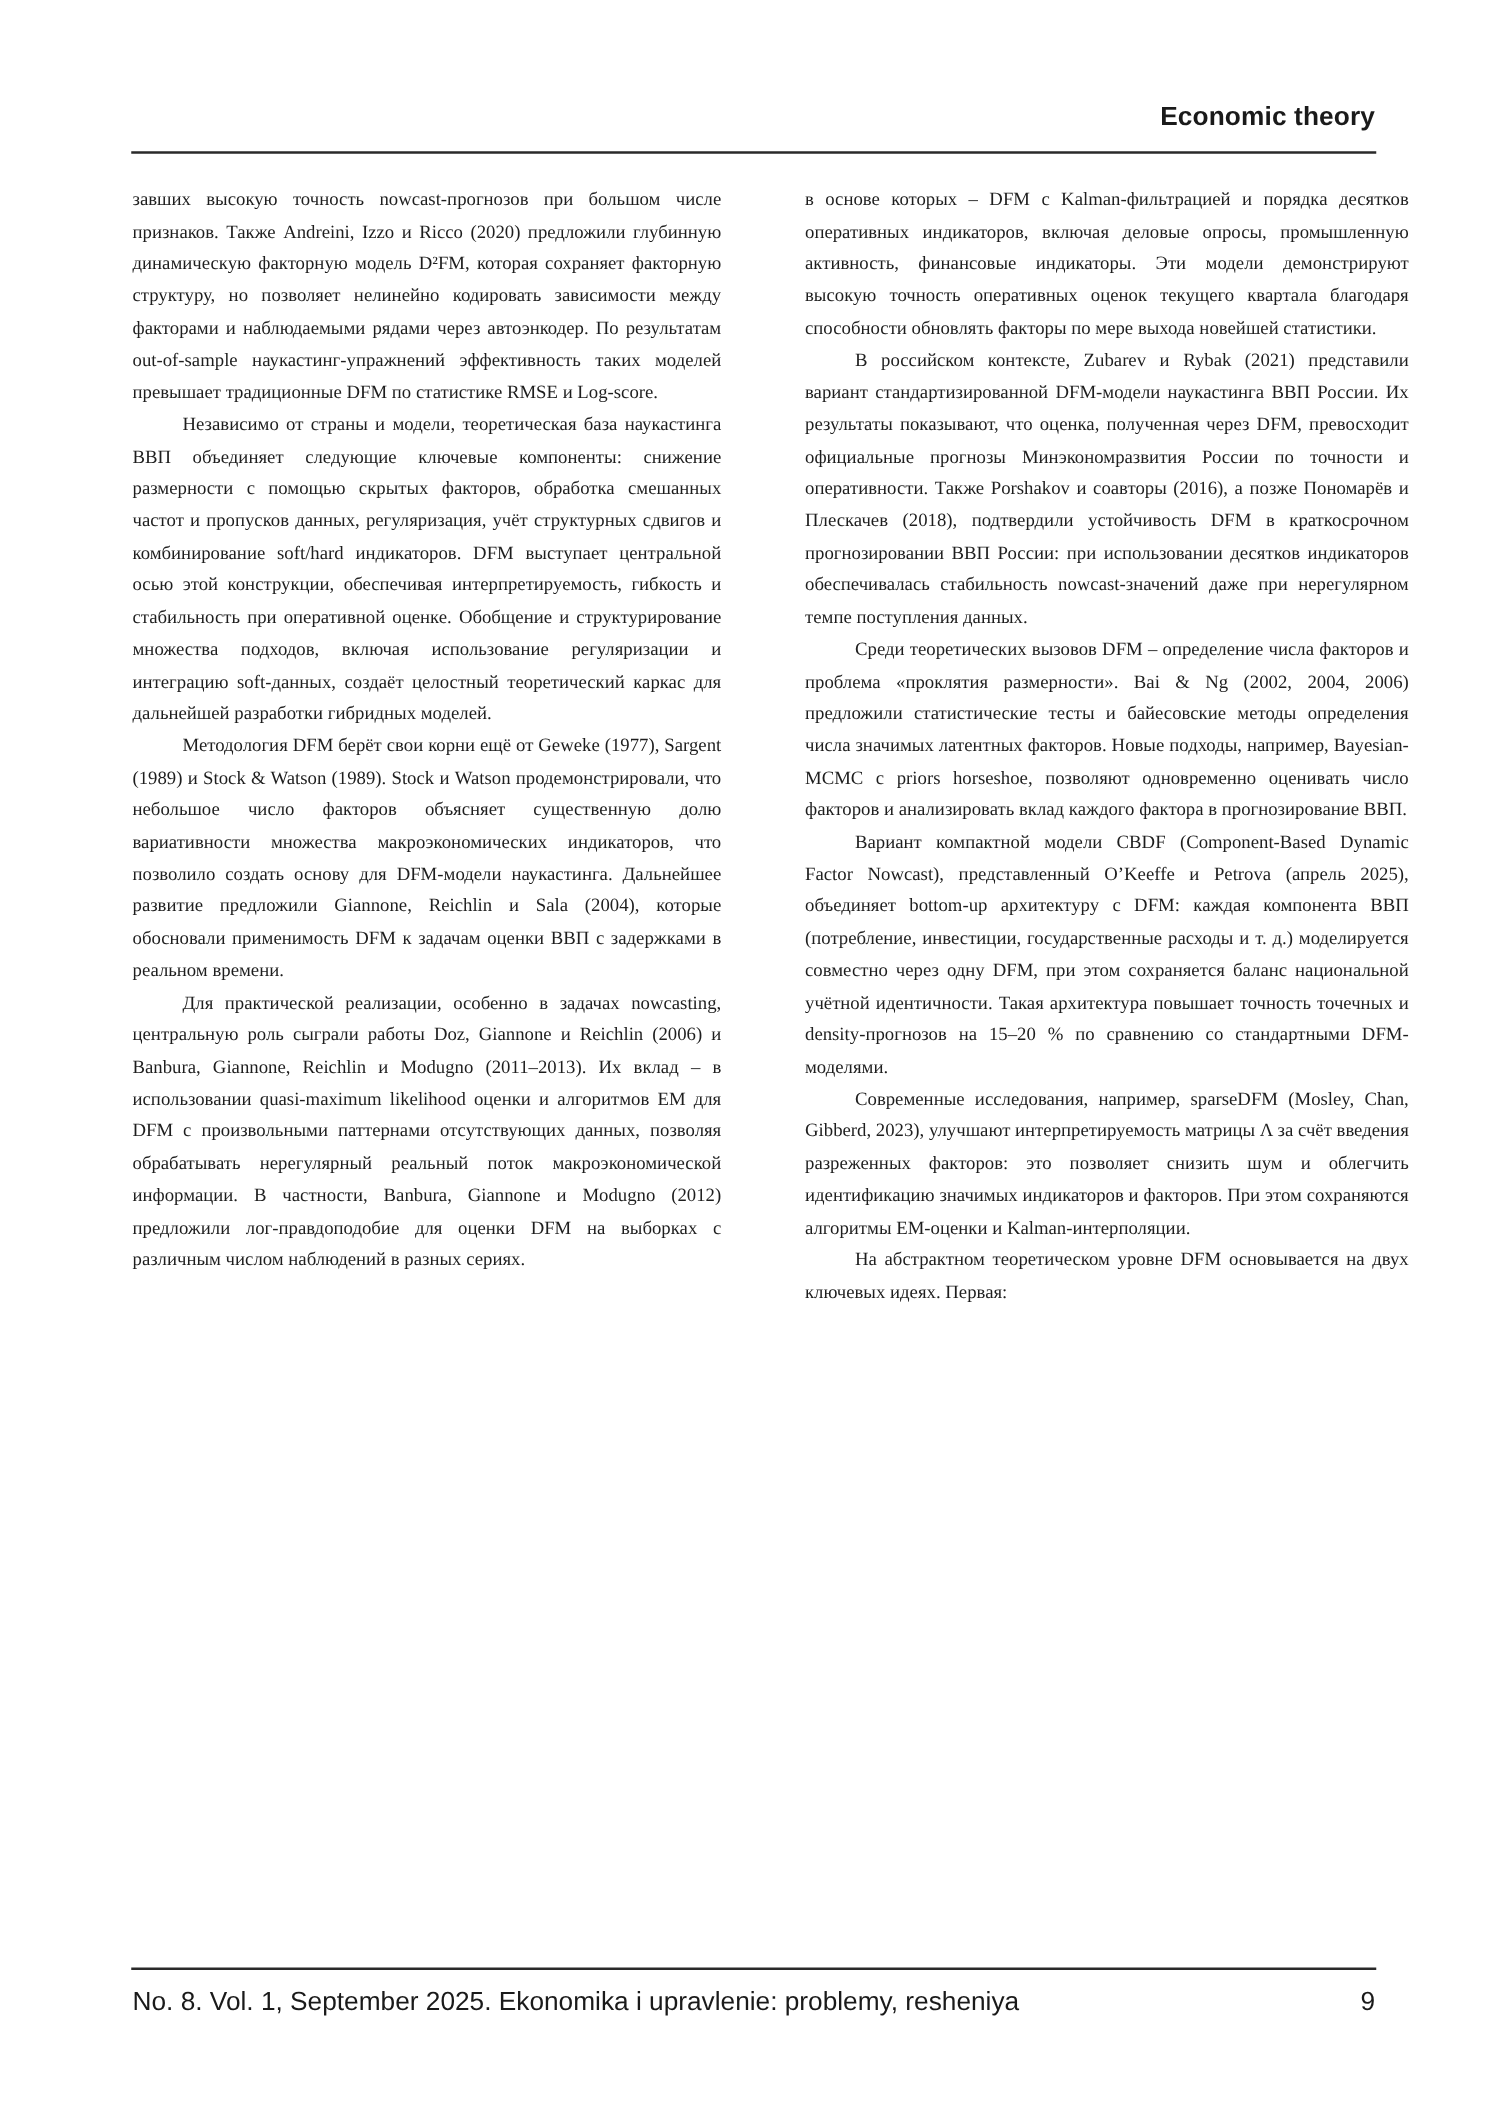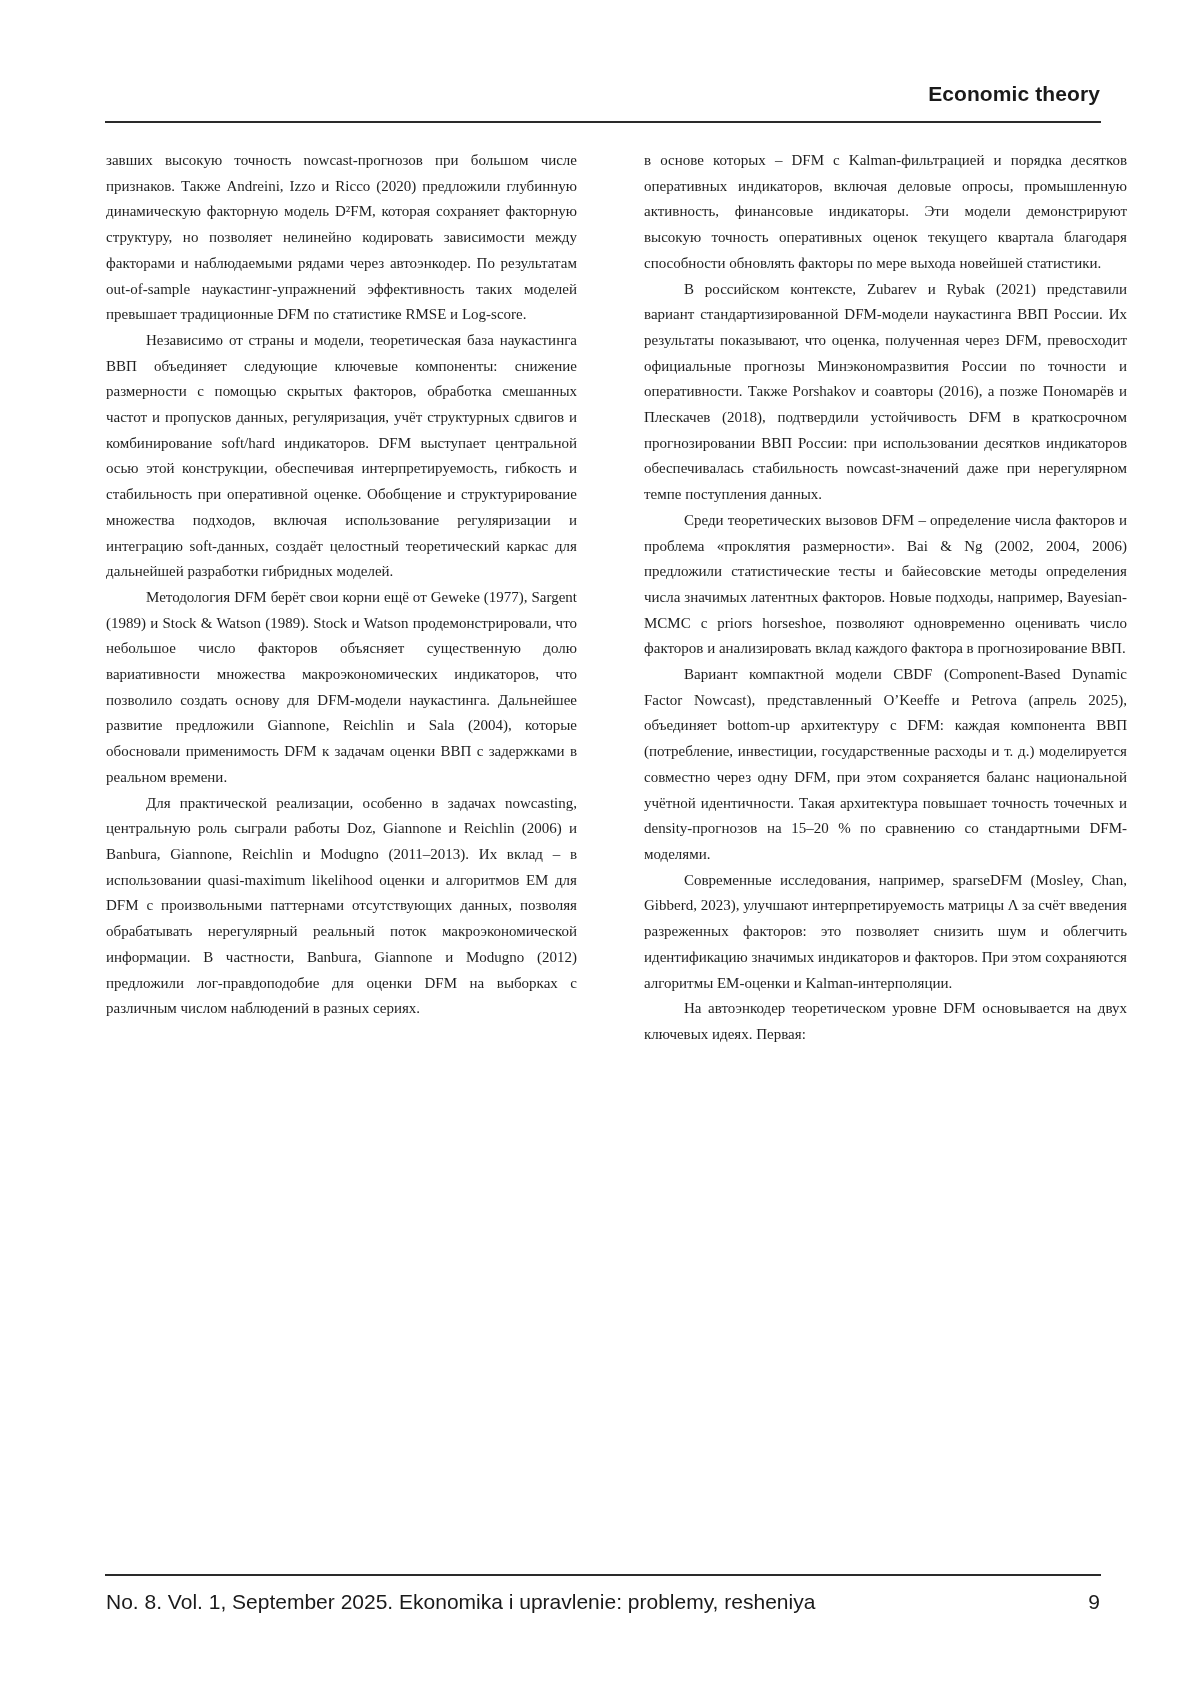--- a/index.html
+++ b/index.html
@@ -41,21 +41,21 @@
     <p>Методология DFM берёт свои корни ещё от Geweke (1977), Sargent (1989) и Stock &amp; Watson (1989). Stock и Watson продемонстрировали, что небольшое число факторов объясняет существенную долю вариативности множества макроэкономических индикаторов, что позволило создать основу для DFM-модели наукастинга. Дальнейшее развитие предложили Giannone, Reichlin и Sala (2004), которые обосновали применимость DFM к задачам оценки ВВП с задержками в реальном времени.</p>
     <p>Для практической реализации, особенно в задачах nowcasting, центральную роль сыграли работы Doz, Giannone и Reichlin (2006) и Banbura, Giannone, Reichlin и Modugno (2011–2013). Их вклад – в использовании quasi-maximum likelihood оценки и алгоритмов EM для DFM с произвольными паттернами отсутствующих данных, позволяя обрабатывать нерегулярный реальный поток макроэкономической информации. В частности, Banbura, Giannone и Modugno (2012) предложили лог-правдоподобие для оценки DFM на выборках с различным числом наблюдений в разных сериях.</p>
   </div>
 
   <div class="col col-right">
     <p class="cont">в основе которых – DFM с Kalman-фильтрацией и порядка десятков оперативных индикаторов, включая деловые опросы, промышленную активность, финансовые индикаторы. Эти модели демонстрируют высокую точность оперативных оценок текущего квартала благодаря способности обновлять факторы по мере выхода новейшей статистики.</p>
     <p>В российском контексте, Zubarev и Rybak (2021) представили вариант стандартизированной DFM-модели наукастинга ВВП России. Их результаты показывают, что оценка, полученная через DFM, превосходит официальные прогнозы Минэкономразвития России по точности и оперативности. Также Porshakov и соавторы (2016), а позже Пономарёв и Плескачев (2018), подтвердили устойчивость DFM в краткосрочном прогнозировании ВВП России: при использовании десятков индикаторов обеспечивалась стабильность nowcast-значений даже при нерегулярном темпе поступления данных.</p>
     <p>Среди теоретических вызовов DFM – определение числа факторов и проблема «проклятия размерности». Bai &amp; Ng (2002, 2004, 2006) предложили статистические тесты и байесовские методы определения числа значимых латентных факторов. Новые подходы, например, Bayesian-MCMC с priors horseshoe, позволяют одновременно оценивать число факторов и анализировать вклад каждого фактора в прогнозирование ВВП.</p>
     <p>Вариант компактной модели CBDF (Component-Based Dynamic Factor Nowcast), представленный O’Keeffe и Petrova (апрель 2025), объединяет bottom-up архитектуру с DFM: каждая компонента ВВП (потребление, инвестиции, государственные расходы и т. д.) моделируется совместно через одну DFM, при этом сохраняется баланс национальной учётной идентичности. Такая архитектура повышает точность точечных и density-прогнозов на 15–20 % по сравнению со стандартными DFM-моделями.</p>
     <p>Современные исследования, например, sparseDFM (Mosley, Chan, Gibberd, 2023), улучшают интерпретируемость матрицы Λ за счёт введения разреженных факторов: это позволяет снизить шум и облегчить идентификацию значимых индикаторов и факторов. При этом сохраняются алгоритмы EM-оценки и Kalman-интерполяции.</p>
-    <p>На автоэнкодер теоретическом уровне DFM основывается на двух ключевых идеях. Первая:</p>
+    <p>На абстрактном теоретическом уровне DFM основывается на двух ключевых идеях. Первая:</p>
   </div>
 
   <div class="rule-bottom"></div>
   <div class="footer">
     <span>No. 8. Vol. 1, September 2025. Ekonomika i upravlenie: problemy, resheniya</span>
     <span>9</span>
   </div>
 </div>
 
 </body></html>

